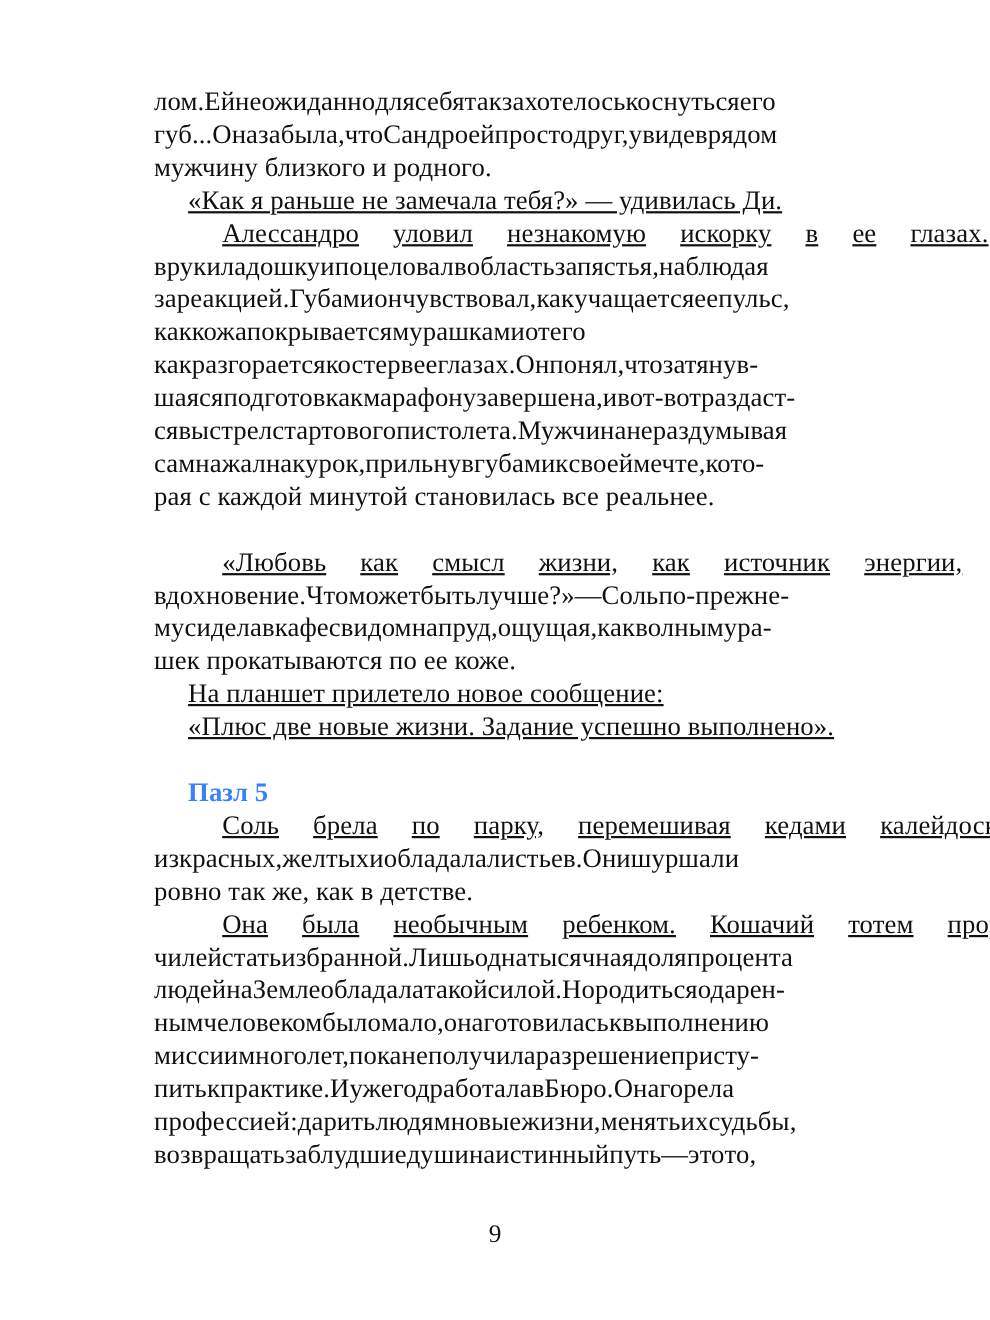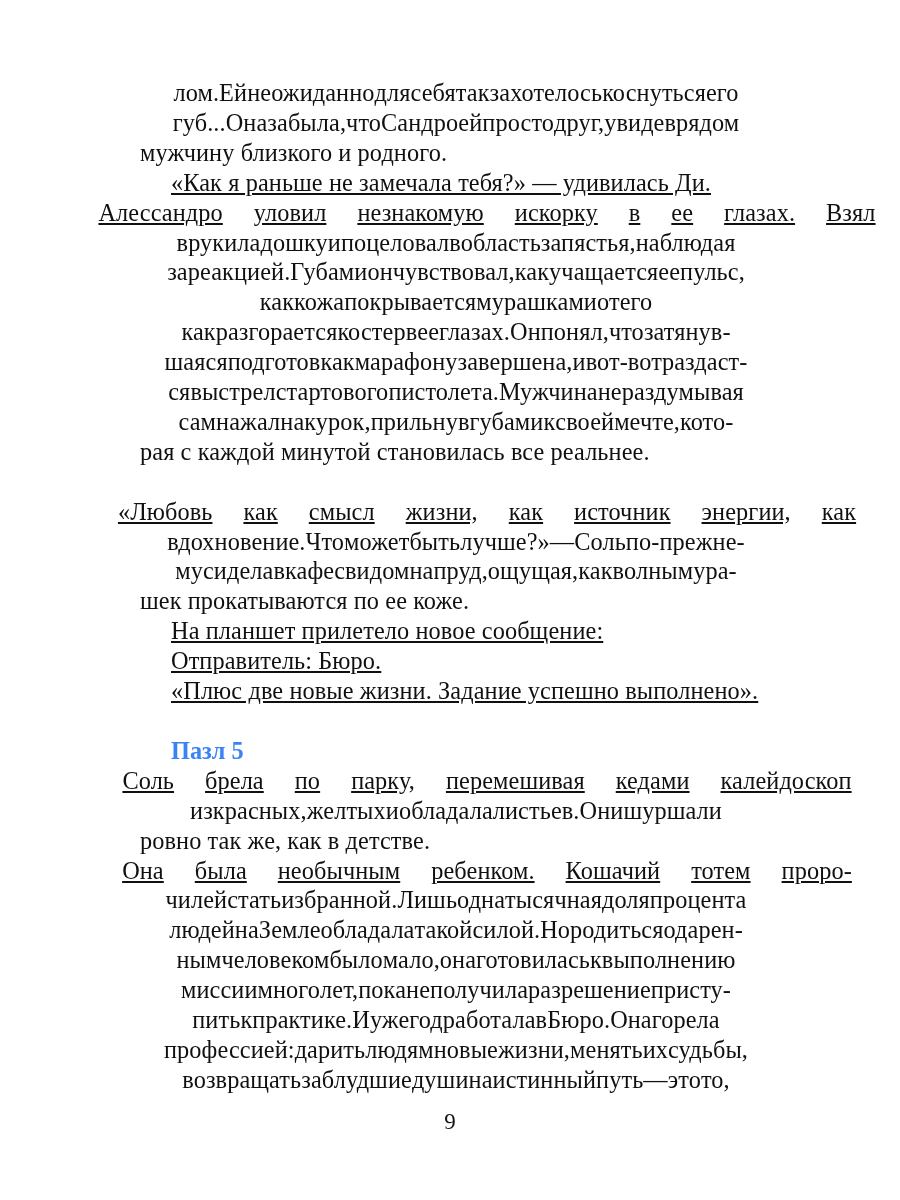--- a/index.html
+++ b/index.html
@@ -34,21 +34,21 @@
     display: block;
     font-size: 24.3px;
     line-height: 29.9px;
     letter-spacing: 0.1px;
     white-space: nowrap;
     color: #101010;
   }
   
   .ln.just {
     display: flex;
-    justify-content: center;
+    justify-content: flex-start;
     white-space: normal;
   }
   .ln.just > span { display: inline-block; }
   .ln.indent { text-indent: 31px; text-decoration: underline; }
   .ln.indent.just { padding-left: 31px; }
   .blank {
     display: block;
     height: 29.9px;
   }
   .heading {
@@ -226,23 +226,20 @@
           <span>как</span>
           <span>волны</span>
           <span>мура-</span>
         </span>
         <span class="ln">шек прокатываются по ее коже.</span>
       </div>
       <div>
         <span class="ln indent">На планшет прилетело новое сообщение:</span>
       </div>
       <div>
-        <span class="ln indent">Отправитель: Бюро.</span>
-      </div>
-      <div>
         <span class="ln indent">«Плюс две новые жизни. Задание успешно выполнено».</span>
       </div>
       <span class="blank"></span>
       <span class="heading">Пазл 5</span>
       <div>
         <span class="ln just indent">
           <span>Соль</span>
           <span>брела</span>
           <span>по</span>
           <span>парку,</span>

